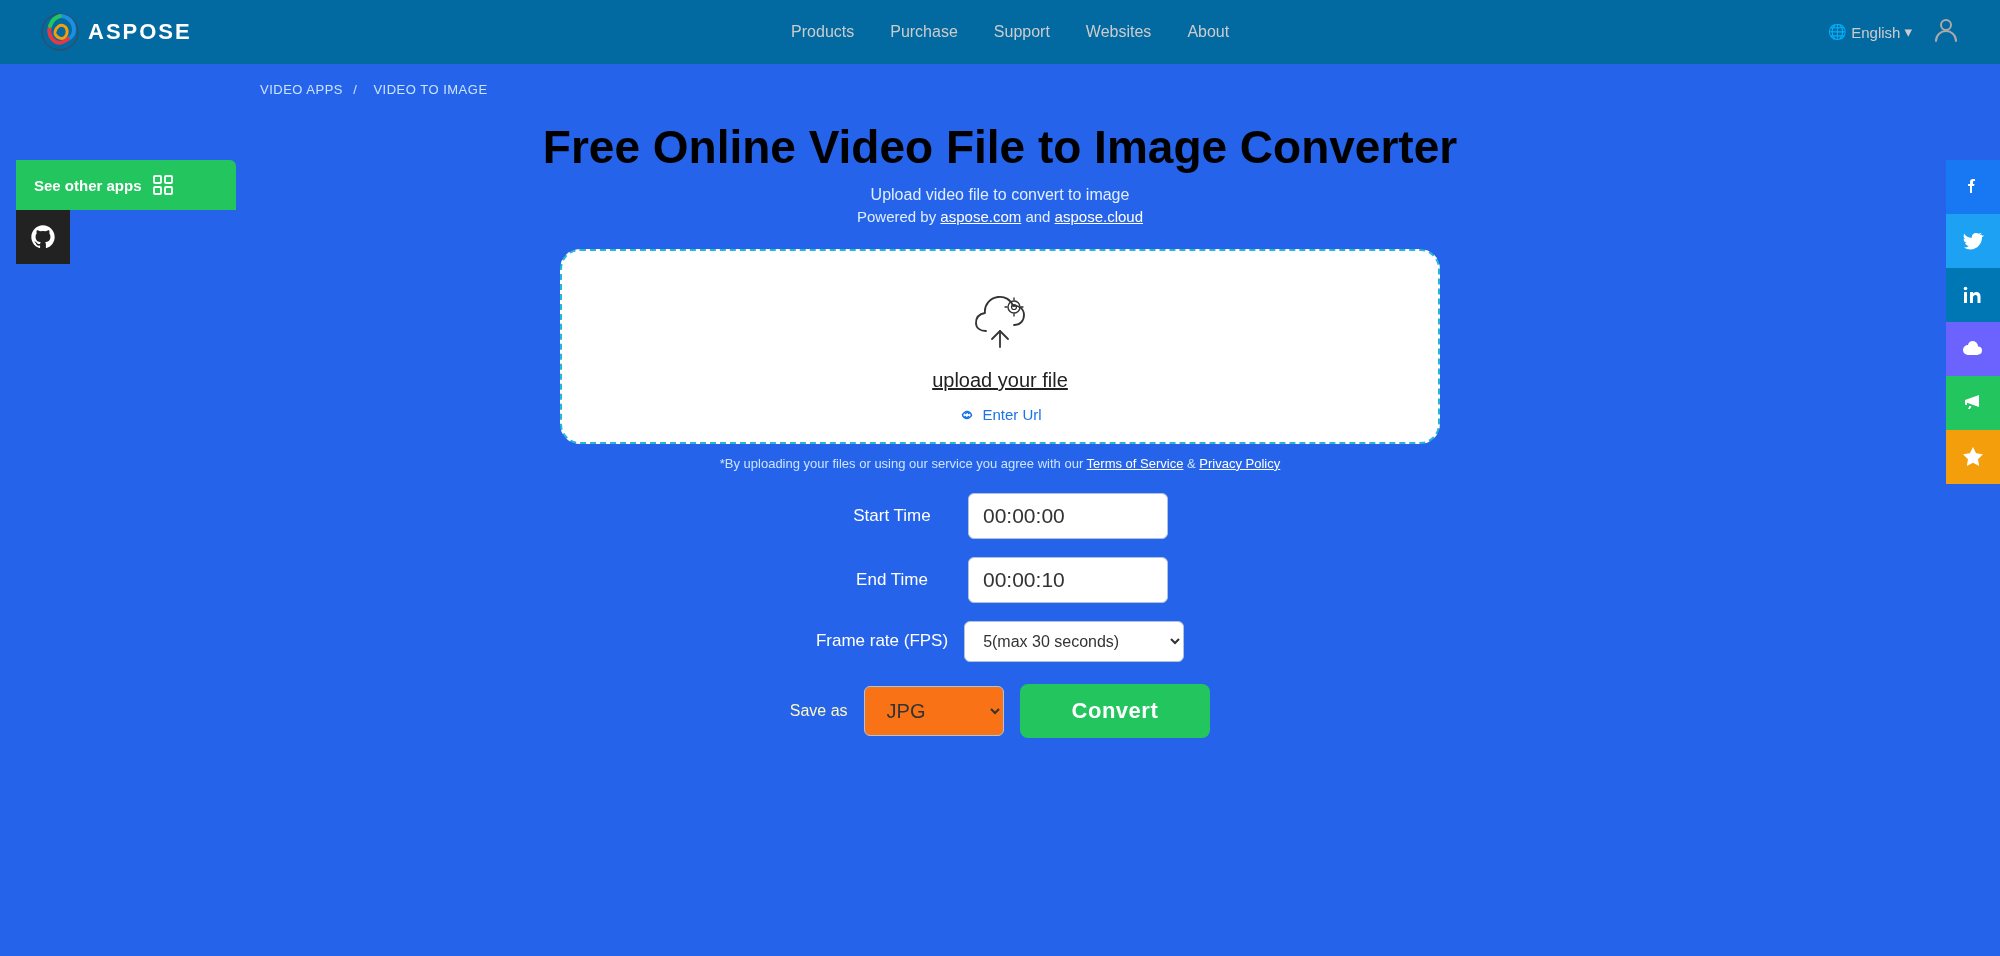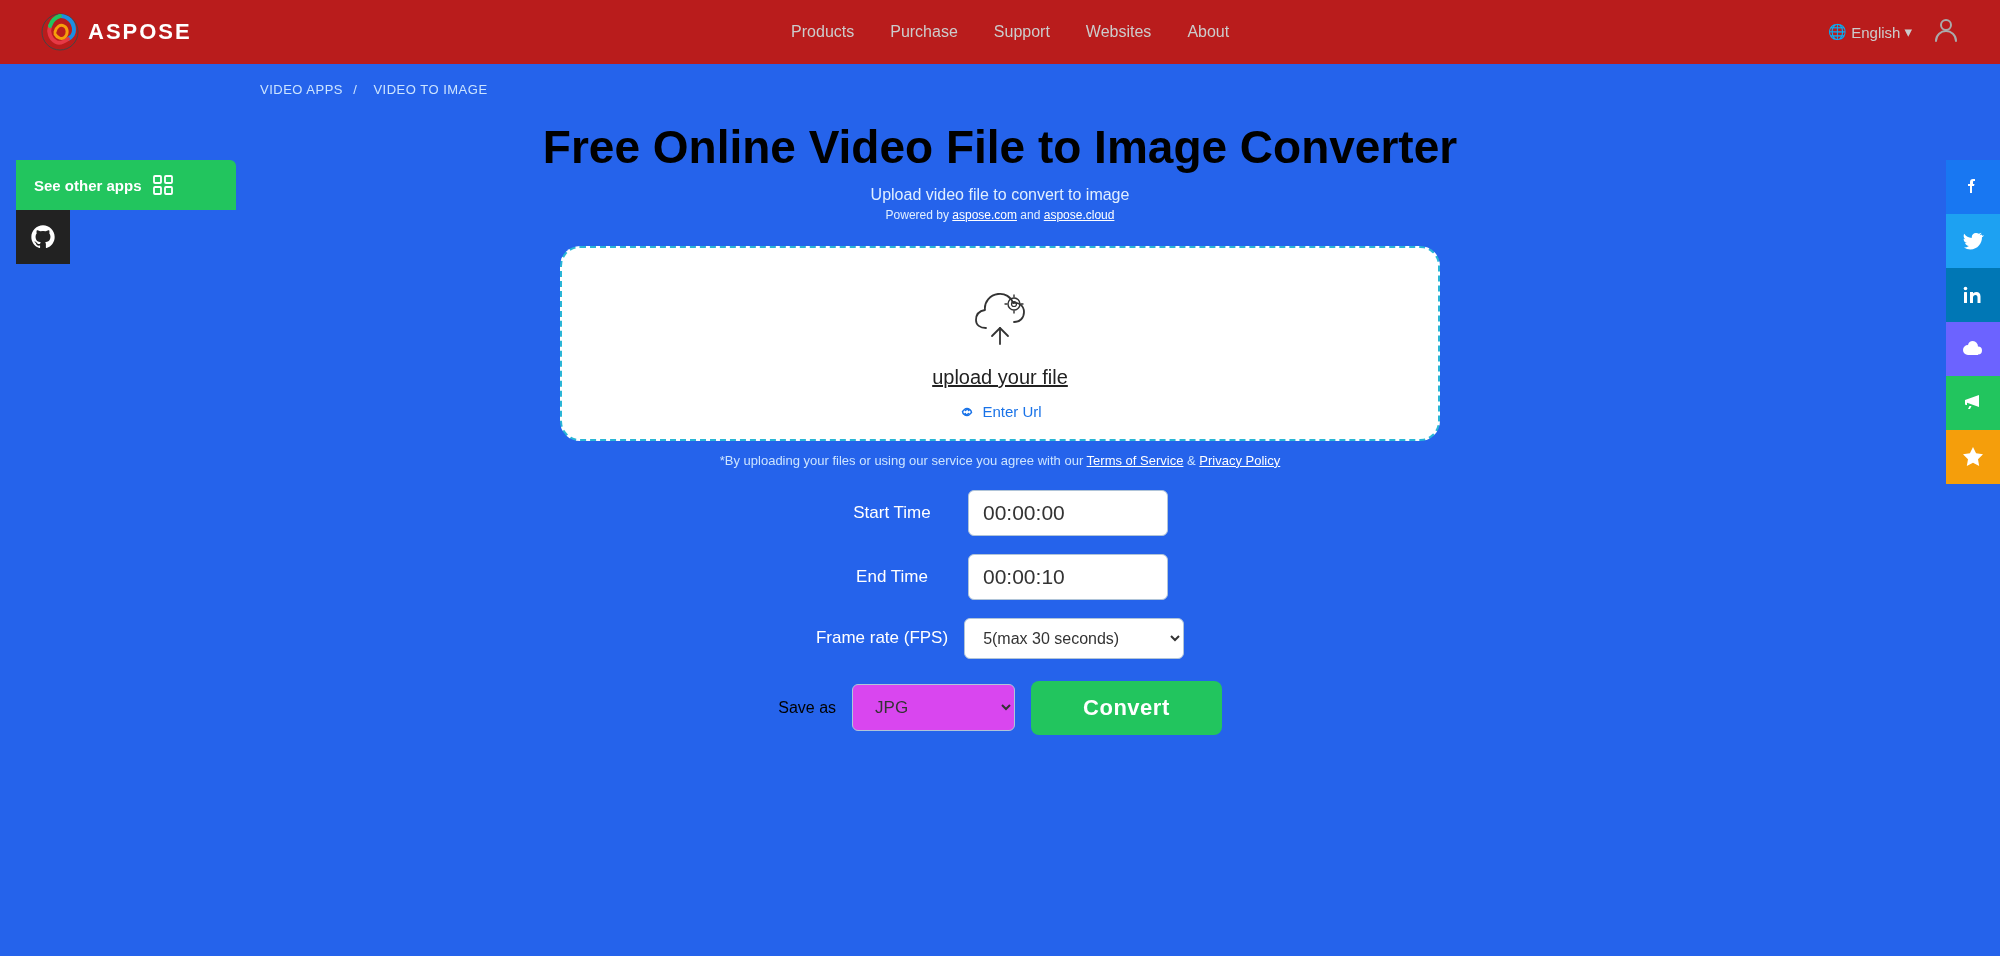--- a/index.html
+++ b/index.html
@@ -1,20 +1,20 @@
 <!DOCTYPE html>
 <html><head>
   <meta charset="utf-8">
   <style>
     * { margin: 0; padding: 0; box-sizing: border-box; }
     body { font-family: Arial, sans-serif; background: #2563eb; min-height: 956px; overflow-x: hidden; }
 
     
     .navbar {
-      background: #b91c1c;
+      background: #0369a1;
       height: 64px;
       display: flex;
       align-items: center;
       padding: 0 40px;
       justify-content: space-between;
       text-align: center;
     }
     .nav-logo { display: flex; align-items: center; gap: 10px; }
     .nav-logo-icon { width: 40px; height: 40px; }
     .nav-logo-text { color: #fff; font-size: 22px; font-weight: bold; letter-spacing: 2px; }
@@ -52,21 +52,21 @@
       line-height: 1.15;
     }
     .subtitle {
       color: #e0efff;
       font-size: 16px;
       text-align: center;
       margin-bottom: 4px;
     }
     .powered-by {
       color: #e0efff;
-      font-size: 12px;
+      font-size: 15px;
       text-align: left;
       margin-bottom: 24px;
     }
     .powered-by a { color: #fff; }
 
     
     .upload-box {
       background: #fff;
       border: 2.5px dashed #29b6d6;
       border-radius: 20px;
@@ -153,30 +153,30 @@
     }
 
     
     .convert-row {
       display: flex;
       align-items: center;
       gap: 16px;
       margin-top: 4px;
     }
     .convert-label {
-      color: #000000;
+      color: #fef9c3;
       font-size: 16px;
     }
     .save-as-select {
-      background: #d946ef;
+      background: #f97316;
       border: 1.5px solid #b0c4d8;
       border-radius: 6px;
       padding: 12px 18px;
-      font-size: 17px;
-      width: 163px;
+      font-size: 20px;
+      width: 140px;
       color: #333;
       outline: none;
     }
     .convert-btn {
       background: #22c55e;
       color: #fff;
       border: none;
       border-radius: 8px;
       padding: 14px 52px;
       font-size: 22px;

